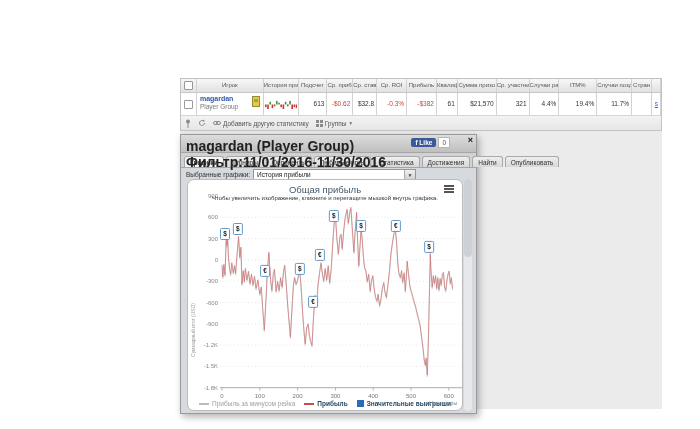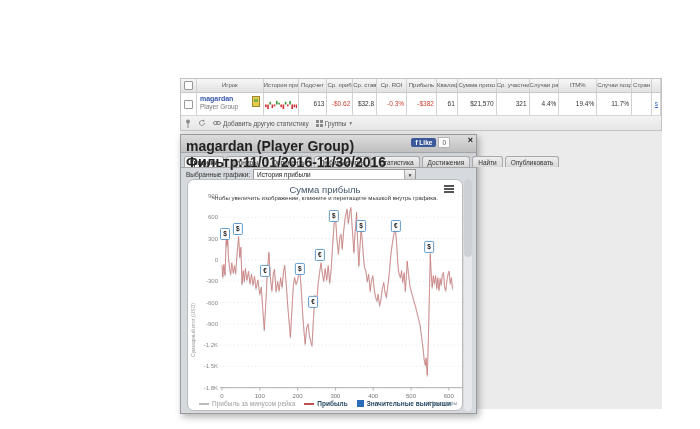--- a/index.html
+++ b/index.html
@@ -255,21 +255,21 @@
           <text x="131.902" y="77.22999999999999" text-anchor="middle" font-size="6.5" font-weight="bold" fill="#222">€</text>
           <rect x="141.388" y="30.450999999999993" width="9" height="11" rx="1" fill="#fff" stroke="#4f8fc4" stroke-width="0.9"></rect>
           <text x="145.888" y="38.25099999999999" text-anchor="middle" font-size="6.5" font-weight="bold" fill="#222">$</text>
           <rect x="168.604" y="40.461999999999996" width="9" height="11" rx="1" fill="#fff" stroke="#4f8fc4" stroke-width="0.9"></rect>
           <text x="173.104" y="48.26199999999999" text-anchor="middle" font-size="6.5" font-weight="bold" fill="#222">$</text>
           <rect x="203.38" y="40.461999999999996" width="9" height="11" rx="1" fill="#fff" stroke="#4f8fc4" stroke-width="0.9"></rect>
           <text x="207.88" y="48.26199999999999" text-anchor="middle" font-size="6.5" font-weight="bold" fill="#222">€</text>
           <rect x="236.644" y="61.407" width="9" height="11" rx="1" fill="#fff" stroke="#4f8fc4" stroke-width="0.9"></rect>
           <text x="241.144" y="69.207" text-anchor="middle" font-size="6.5" font-weight="bold" fill="#222">$</text>
         </svg>
-      <div class="c-title">Сумма прибыль</div>
+      <div class="c-title">Общая прибыль</div>
       <div class="c-subtitle">Чтобы увеличить изображение, кликните и перетащите мышкой внутрь графика.</div>
       <div class="c-menu">
           <div></div>
           <div></div>
           <div></div>
         </div>
       <div class="c-legend">
         <span class="lg-item">
           <span class="lg-dash" style="background:#bbb"></span>
           <span class="lg-muted">Прибыль за минусом рейка</span>

